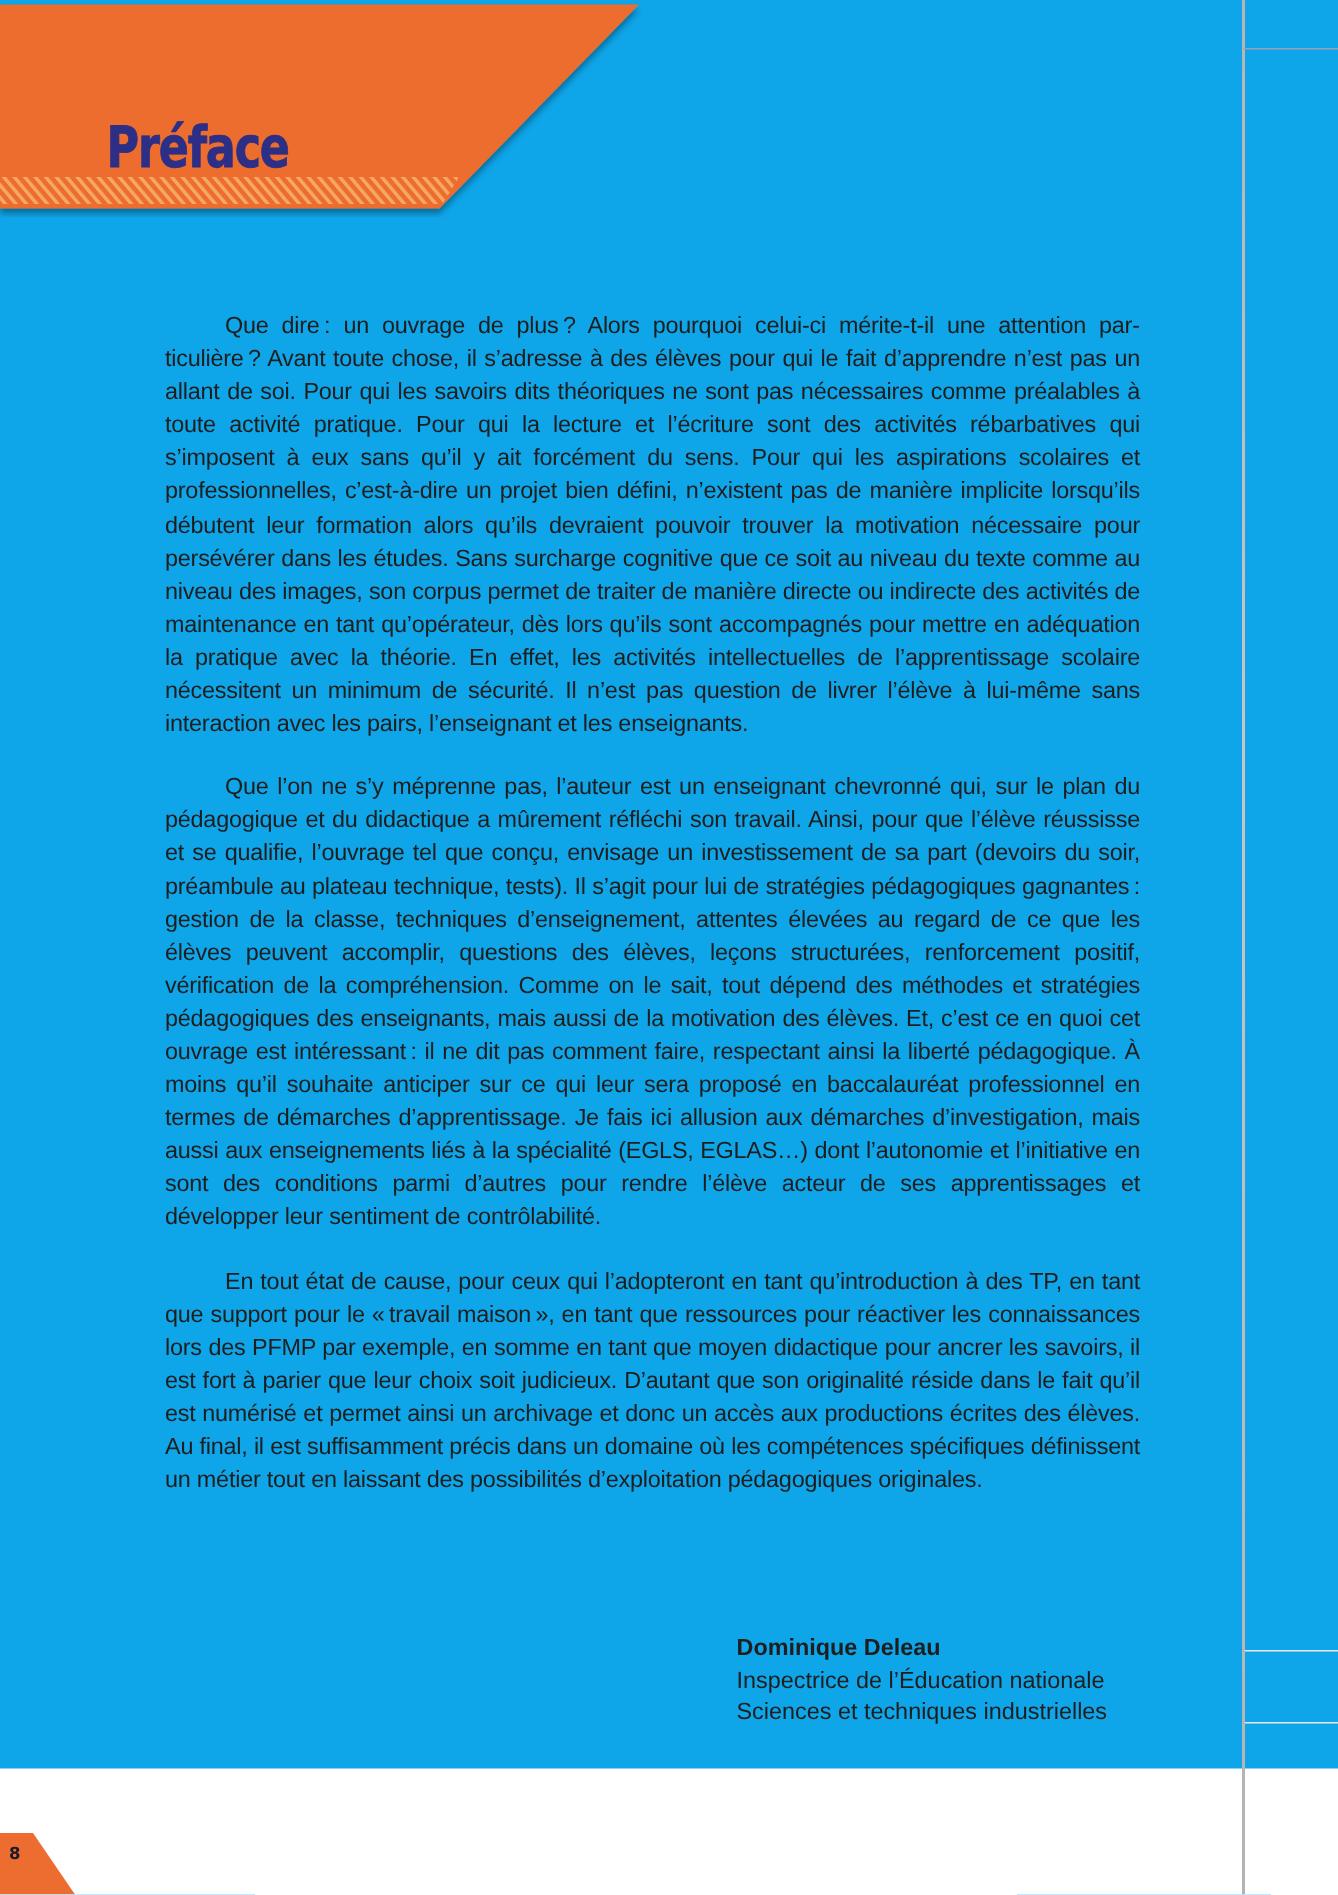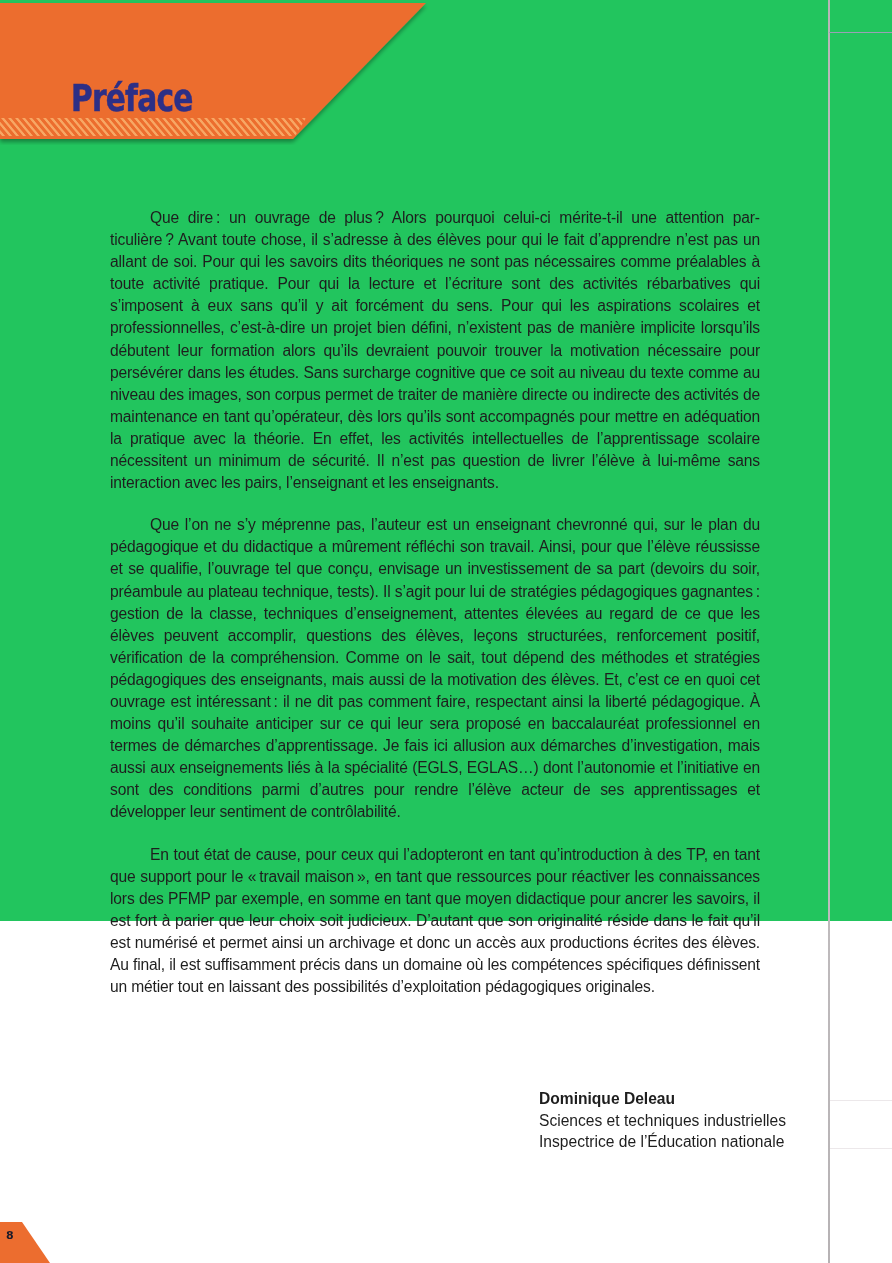--- a/index.html
+++ b/index.html
@@ -11,22 +11,22 @@
       width: 892px;
       height: 1263px;
       position: relative;
       overflow: hidden;
       font-family: "Liberation Sans", "DejaVu Sans", sans-serif;
       color: #1c1c1c;
     }
     .page {
       position: absolute;
       left: 0; top: 0;
-      width: 892px; height: 921px;
-      background: #22c55e;
+      width: 892px; height: 1179px;
+      background: #0ea5e9;
     }
     
     .banner {
       position: absolute;
       left: 0; top: 0;
       width: 430px; height: 145px;
     }
     .banner svg { display: block; }
     .banner-title {
       position: absolute;
@@ -65,21 +65,21 @@
     .signature {
       position: absolute;
       left: 491px;
       top: 1088px;
       font-family: "Liberation Sans", "DejaVu Sans", sans-serif;
       font-size: 15.6px;
       line-height: 21.5px;
       color: #1e1e1e;
     }
     .signature .sig-name { font-weight: bold; }
-    .signature div { white-space: nowrap; margin-left: 48px; }
+    .signature div { white-space: nowrap; }
     
     .page-tab {
       position: absolute;
       left: 0;
       top: 1220px;
       width: 52px;
       height: 43px;
     }
     .page-tab svg { display: block; }
     .page-number {
@@ -149,22 +149,22 @@
   <div class="banner-title" style="color: rgb(45, 47, 134);">Préface</div>
 
   <div class="content">
     <p><span>Que dire : un ouvrage de plus ? Alors pourquoi celui-ci mérite-t-il une attention par­ticulière ? Avant toute chose, il s’adresse à des élèves pour qui le fait d’apprendre n’est pas un allant de soi. Pour qui les savoirs dits théoriques ne sont pas nécessaires comme préalables à toute activité pratique. Pour qui la lecture et l’écriture sont des activités ré­barbatives qui s’imposent à eux sans qu’il y ait forcément du sens. Pour qui les aspirations scolaires et professionnelles, c’est-à-dire un projet bien défini, n’existent pas de manière implicite lorsqu’ils débutent leur formation alors qu’ils devraient pouvoir trouver la moti­vation nécessaire pour persévérer dans les études. </span><b>Sans surcharge cognitive</b><span> que ce soit au niveau du texte comme au niveau des images, son corpus permet de traiter de manière directe ou indirecte des activités de maintenance en tant qu’opérateur, dès lors qu’ils sont accompagnés pour </span><b>mettre en adéquation la pratique avec la théorie</b><span>. En effet, les activi­tés intellectuelles de l’apprentissage scolaire nécessitent un minimum de sécurité. Il n’est pas question de livrer l’élève à lui-même sans interaction avec les pairs, l’enseignant et les enseignants.</span></p>
     <p><span>Que l’on ne s’y méprenne pas, l’auteur est un enseignant chevronné qui, sur le plan du pédagogique et du didactique a mûrement réfléchi son travail. Ainsi, pour que l’élève réussisse et se qualifie, l’ouvrage tel que conçu, envisage un </span><b>investissement de sa part (devoirs du soir, préambule au plateau technique, tests)</b><span>. Il s’agit pour lui de stratégies pédagogiques gagnantes : gestion de la classe, techniques d’enseignement, attentes éle­vées au regard de ce que les élèves peuvent accomplir, questions des élèves, leçons struc­turées, renforcement positif, vérification de la compréhension. Comme on le sait, tout dépend des méthodes et stratégies pédagogiques des enseignants, mais aussi de la mo­tivation des élèves. Et, c’est ce en quoi cet ouvrage est intéressant : il ne dit pas comment faire, respectant ainsi </span><b>la liberté pédagogique</b><span>. À moins qu’il souhaite anticiper sur ce qui leur sera proposé en baccalauréat professionnel en termes de démarches d’apprentissage. Je fais ici allusion aux démarches d’investigation, mais aussi aux enseignements liés à la spécialité (EGLS, EGLAS…) dont l’autonomie et l’initiative en sont des conditions parmi d’autres pour rendre l’élève acteur de ses apprentissages et développer leur sentiment de contrôlabilité.</span></p>
     <p><span>En tout état de cause, pour ceux qui l’adopteront en tant qu’</span><b>introduction à des TP</b><span>, en tant que </span><b>support pour le « travail maison »</b><span>, en tant que </span><b>ressources pour réactiver les connaissances lors des PFMP</b><span> par exemple, en somme en tant que moyen didactique pour ancrer les savoirs, il est fort à parier que leur choix soit judicieux. D’autant que son origina­lité réside dans le fait qu’il est numérisé et permet ainsi un archivage et donc un accès aux productions écrites des élèves. Au final, il est suffisamment précis dans un domaine où les compétences spécifiques définissent un métier tout en laissant des possibilités d’exploita­tion pédagogiques originales.</span></p>
   </div>
 
   <div class="signature">
     <div class="sig-name">Dominique Deleau</div>
+    <div>Inspectrice de l’Éducation nationale</div>
     <div>Sciences et techniques industrielles</div>
-    <div>Inspectrice de l’Éducation nationale</div>
   </div>
 
   <div class="page-tab">
     <svg width="52" height="43" viewBox="0 0 52 43">
       <polygon id="tab-poly" points="0,2 22,2 50,43 0,43" fill="#ec6d2f"></polygon>
     </svg>
   </div>
   <div class="page-number">8</div>
 
   <div class="scan-edge"></div>

